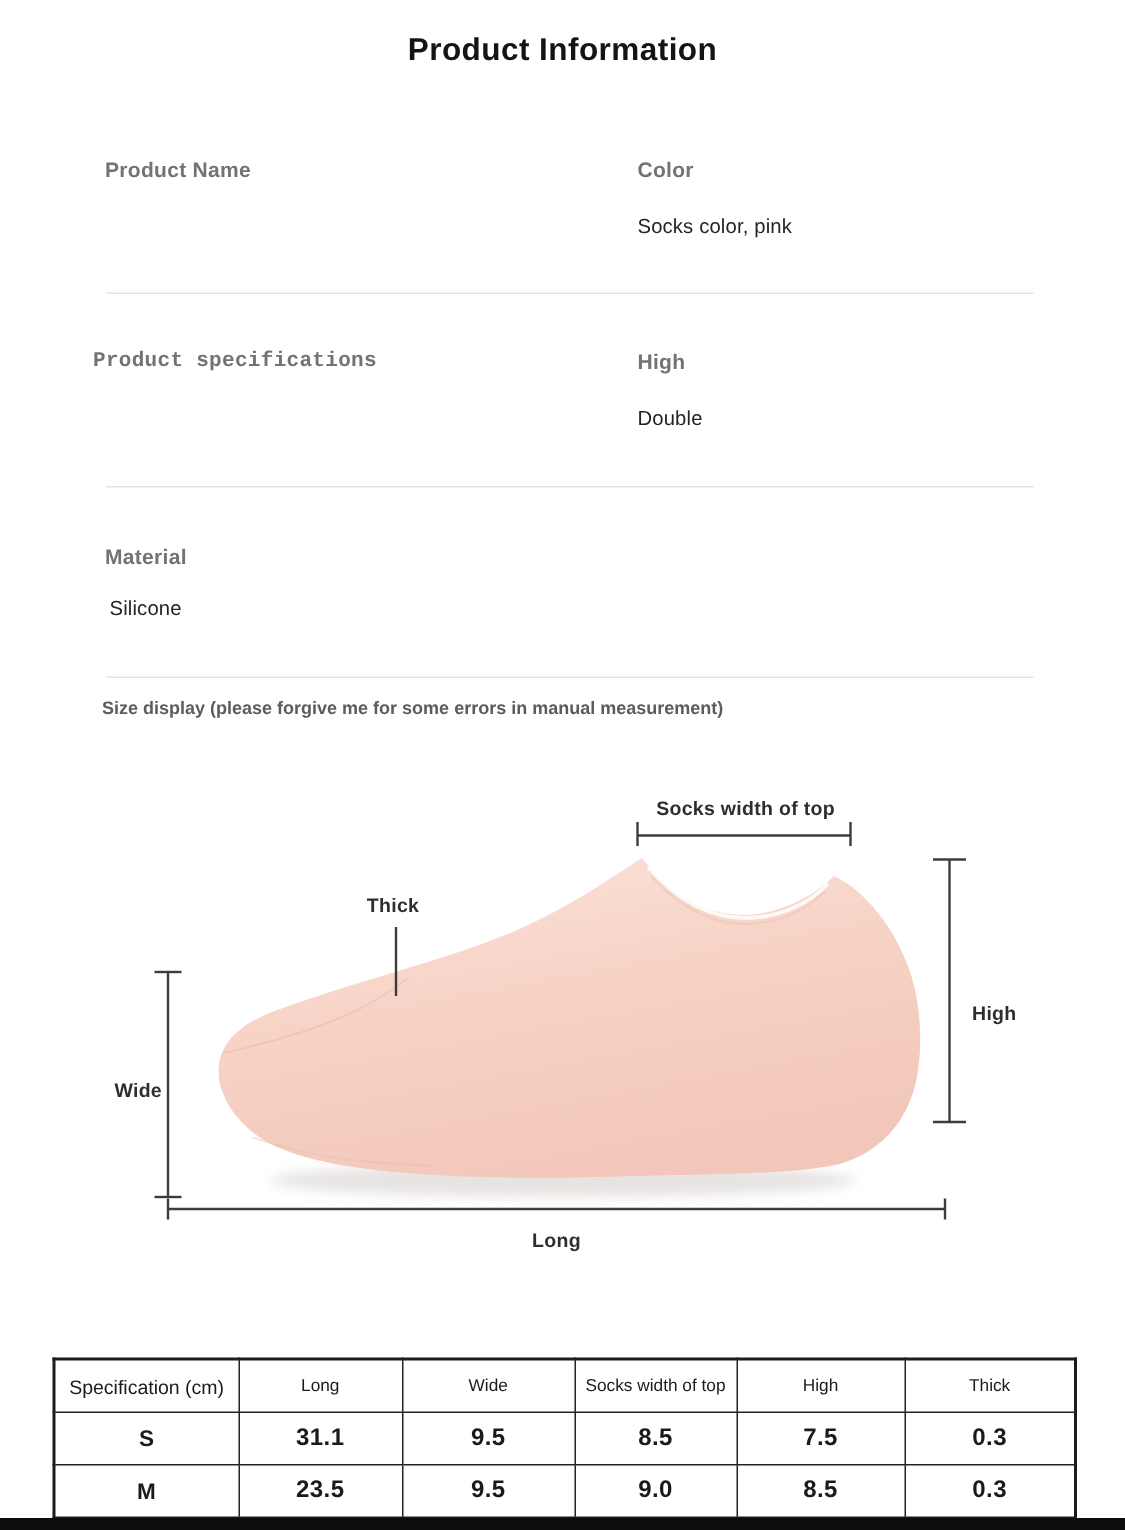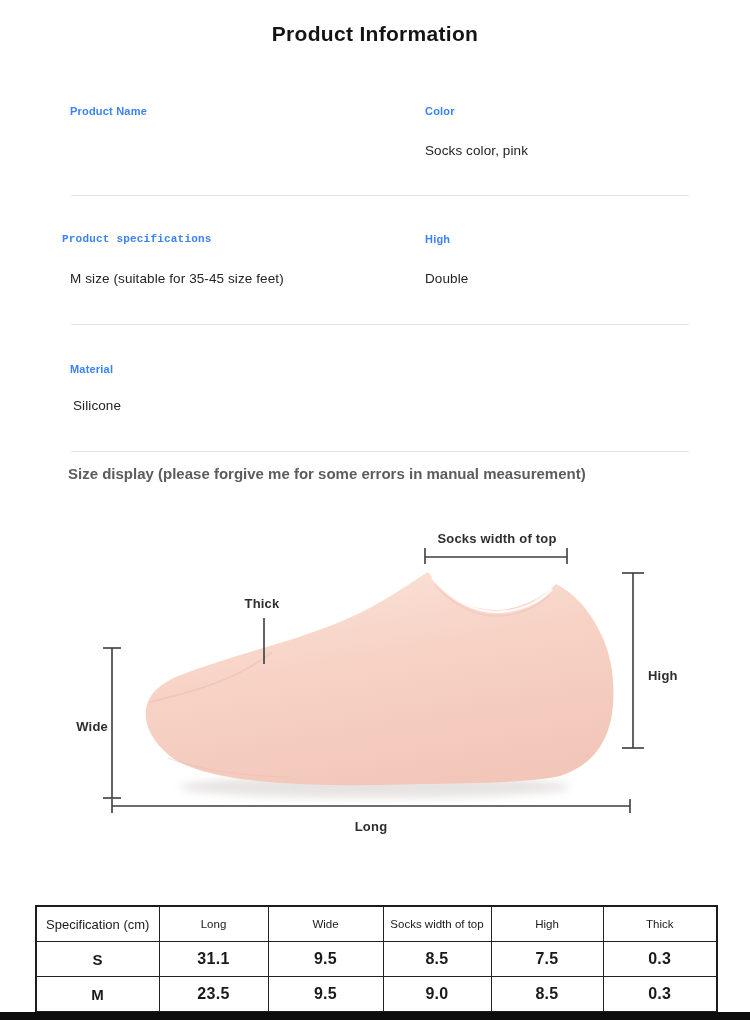--- a/index.html
+++ b/index.html
@@ -5,30 +5,30 @@
   html,body{margin:0;padding:0;background:#fff;}
   .page{
     position:relative;width:750px;height:1020px;background:#ffffff;
     font-family:"Liberation Sans",sans-serif;overflow:hidden;
   }
   .title{
     position:absolute;top:22px;left:0;width:750px;text-align:center;
     font-size:21px;font-weight:700;color:#141414;letter-spacing:.3px;
   }
   .field-label{
-    position:absolute;font-size:11px;font-weight:600;color:#3b82f6;letter-spacing:.2px;
+    position:absolute;font-size:14px;font-weight:600;color:#737373;letter-spacing:.2px;
   }
   .field-value{
     position:absolute;font-size:13.5px;font-weight:500;color:#242424;letter-spacing:.1px;
   }
   .divider{
     position:absolute;left:71px;width:618px;height:0;border-top:1.5px solid #e4e4e4;
   }
   .size-heading{
-    position:absolute;left:68px;top:465px;font-size:15px;font-weight:700;color:#5c5c5c;
+    position:absolute;left:68px;top:465px;font-size:12px;font-weight:700;color:#5c5c5c;
   }
   .figure-svg{position:absolute;left:0;top:520px;width:750px;height:340px;}
   .ann{
     position:absolute;font-size:13px;font-weight:700;color:#2e2e2e;letter-spacing:.2px;
   }
   .ann-center{text-align:center;}
   .ann-right{text-align:right;}
   table.spec{
     position:absolute;top:905px;left:35px;width:681px;
     border-collapse:collapse;table-layout:fixed;
@@ -53,21 +53,20 @@
 
   <div class="title">Product Information</div>
 
   <div class="field-label" style="left:70px;top:105px;">Product Name</div>
   <div class="field-label" style="left:425px;top:105px;">Color</div>
   <div class="field-value" style="left:425px;top:143px;">Socks color, pink</div>
   <div class="divider" style="top:195px;"></div>
 
   <div class="field-label" style="left:62px;top:233px;font-family:Liberation Mono, monospace;">Product specifications</div>
   <div class="field-label" style="left:425px;top:233px;">High</div>
-  <div class="field-value" style="left:70px;top:271px;">M size (suitable for 35-45 size feet)</div>
   <div class="field-value" style="left:425px;top:271px;">Double</div>
   <div class="divider" style="top:324px;"></div>
 
   <div class="field-label" style="left:70px;top:363px;">Material</div>
   <div class="field-value" style="left:73px;top:398px;">Silicone</div>
   <div class="divider" style="top:451px;"></div>
 
   <div class="size-heading">Size display (please forgive me for some errors in manual measurement)</div>
 
   <svg class="figure-svg" viewBox="0 0 750 340" aria-hidden="true">

